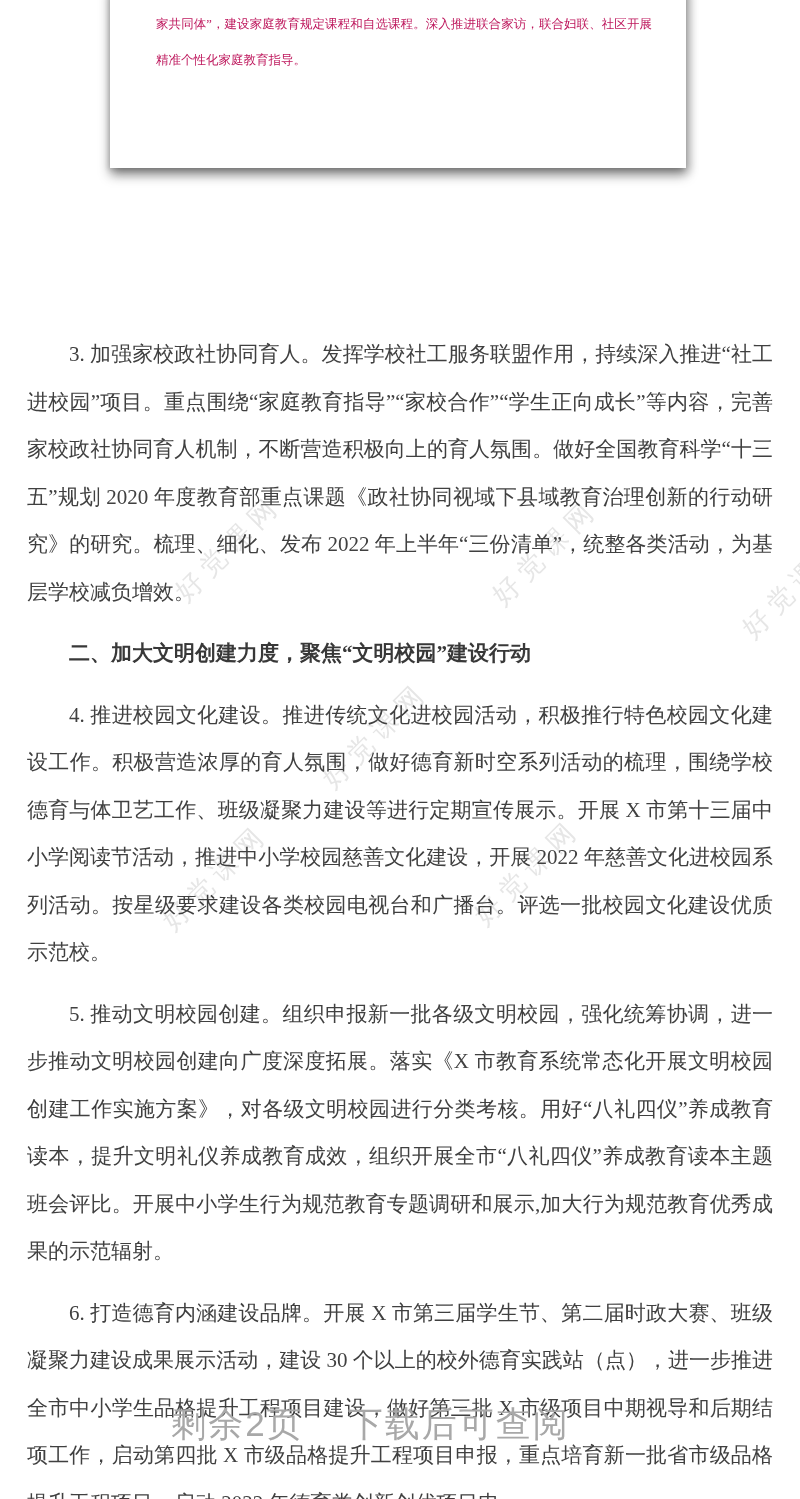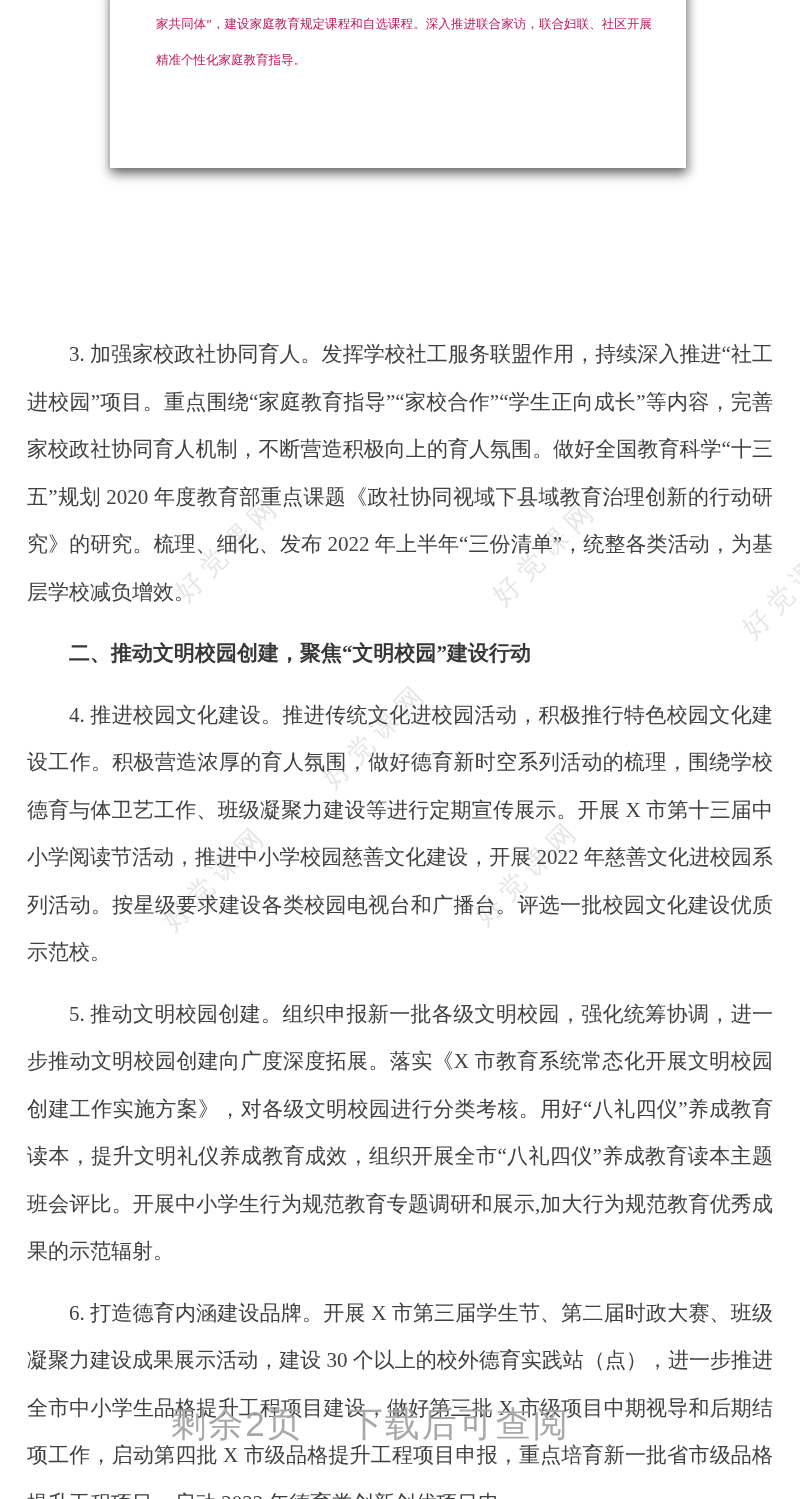--- a/index.html
+++ b/index.html
@@ -81,21 +81,21 @@
 
 <span class="wm" style="left:228px; top:548px;">好党课网</span>
 <span class="wm" style="left:545px; top:552px;">好党课网</span>
 <span class="wm" style="left:795px; top:585px;">好党课网</span>
 <span class="wm" style="left:375px; top:735px;">好党课网</span>
 <span class="wm" style="left:215px; top:877px;">好党课网</span>
 <span class="wm" style="left:527px; top:872px;">好党课网</span>
 
 <div class="doc-body">
   <p>3. 加强家校政社协同育人。发挥学校社工服务联盟作用，持续深入推进“社工进校园”项目。重点围绕“家庭教育指导”“家校合作”“学生正向成长”等内容，完善家校政社协同育人机制，不断营造积极向上的育人氛围。做好全国教育科学“十三五”规划 2020 年度教育部重点课题《政社协同视域下县域教育治理创新的行动研究》的研究。梳理、细化、发布 2022 年上半年“三份清单”，统整各类活动，为基层学校减负增效。</p>
-  <p class="doc-heading">二、推动文明校园创建，聚焦“文明校园”建设行动</p>
+  <p class="doc-heading">二、加大文明创建力度，聚焦“文明校园”建设行动</p>
   <p>4. 推进校园文化建设。推进传统文化进校园活动，积极推行特色校园文化建设工作。积极营造浓厚的育人氛围，做好德育新时空系列活动的梳理，围绕学校德育与体卫艺工作、班级凝聚力建设等进行定期宣传展示。开展 X 市第十三届中小学阅读节活动，推进中小学校园慈善文化建设，开展 2022 年慈善文化进校园系列活动。按星级要求建设各类校园电视台和广播台。评选一批校园文化建设优质示范校。</p>
   <p>5. 推动文明校园创建。组织申报新一批各级文明校园，强化统筹协调，进一步推动文明校园创建向广度深度拓展。落实《X 市教育系统常态化开展文明校园创建工作实施方案》，对各级文明校园进行分类考核。用好“八礼四仪”养成教育读本，提升文明礼仪养成教育成效，组织开展全市“八礼四仪”养成教育读本主题班会评比。开展中小学生行为规范教育专题调研和展示,加大行为规范教育优秀成果的示范辐射。</p>
   <p>6. 打造德育内涵建设品牌。开展 X 市第三届学生节、第二届时政大赛、班级凝聚力建设成果展示活动，建设 30 个以上的校外德育实践站（点），进一步推进全市中小学生品格提升工程项目建设，做好第三批 X 市级项目中期视导和后期结项工作，启动第四批 X 市级品格提升工程项目申报，重点培育新一批省市级品格提升工程项目。启动 2022 年德育类创新创优项目申</p>
 </div>
 
 <div class="footer-note">
   <span class="remaining">剩余2页</span><span class="hint">下载后可查阅</span>
 </div>
 
 </body></html>

